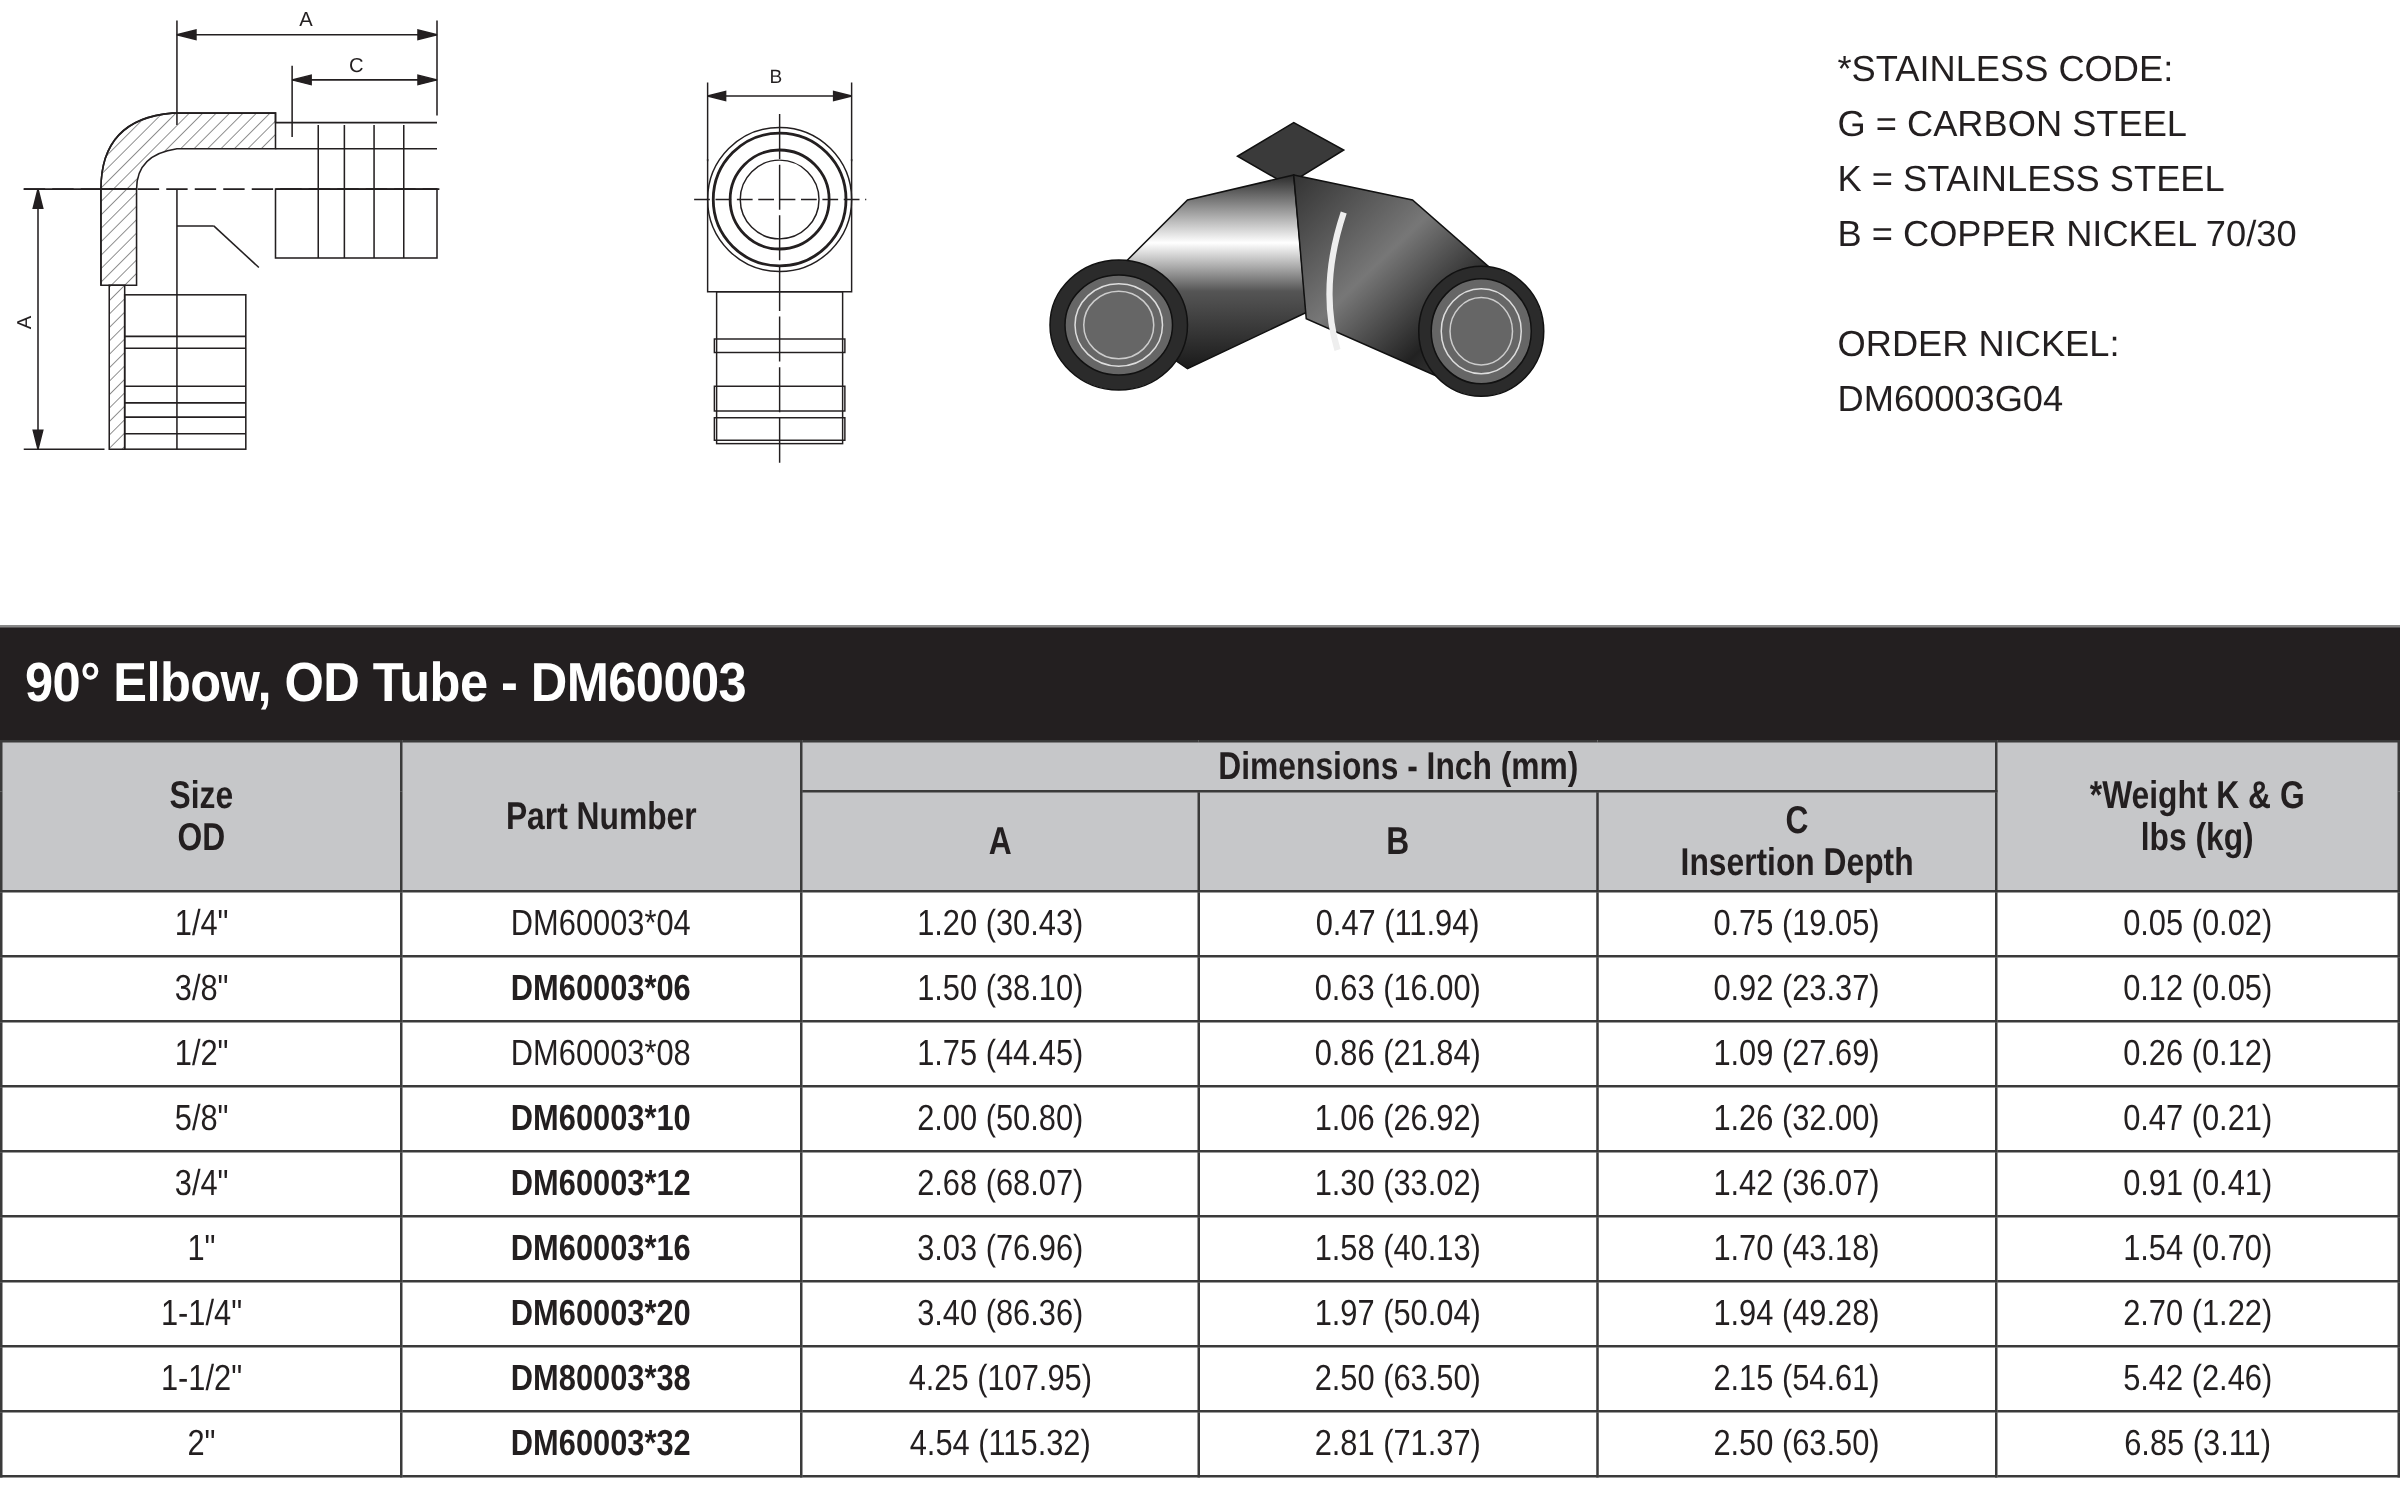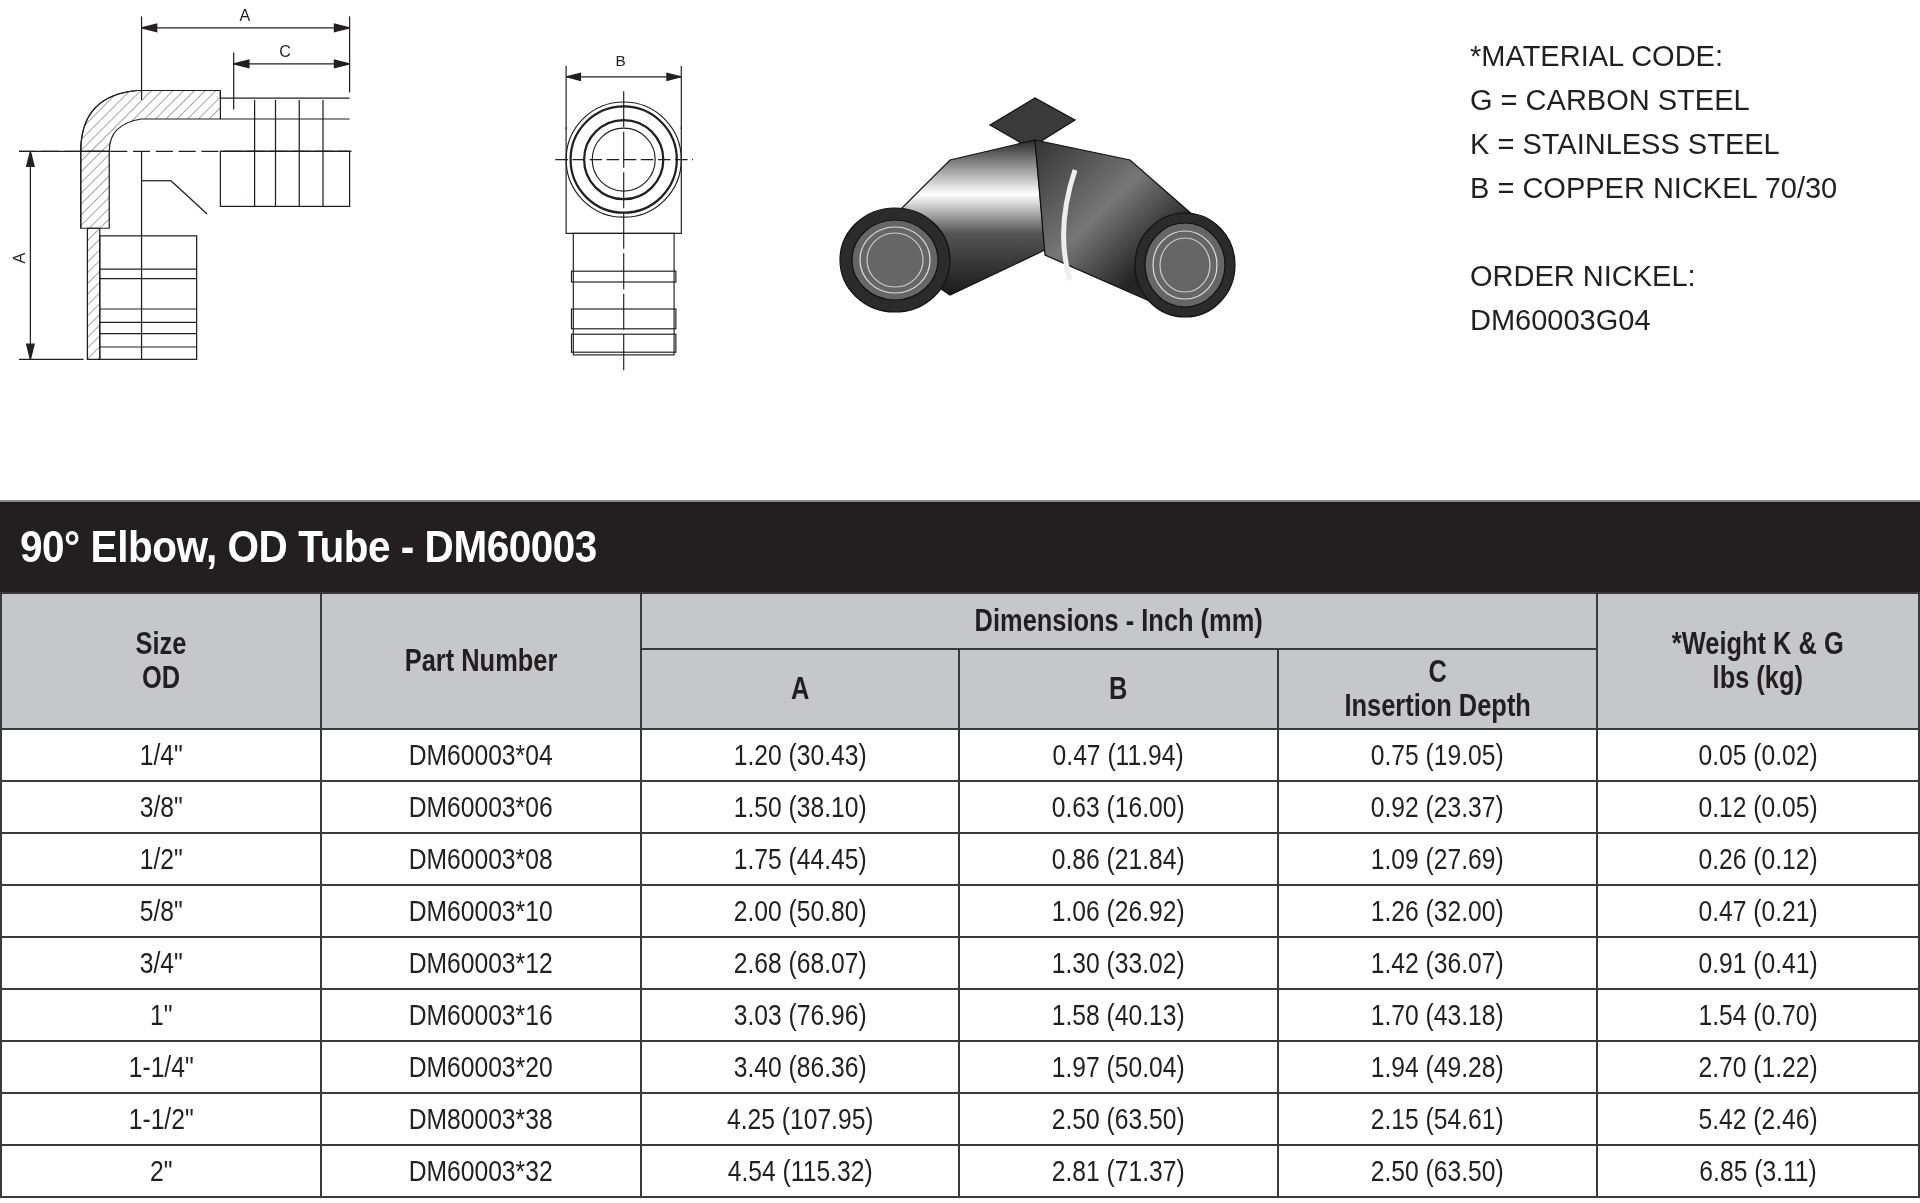--- a/index.html
+++ b/index.html
@@ -13,22 +13,22 @@
   .material .gap { height:44px; }
   .table-wrap { position:absolute; left:0; top:500px; width:1920px; }
   .title-bar { height:92px; background:#231f20; border-top:2px solid #888; box-sizing:border-box; display:flex; align-items:center; padding-left:20px; }
   .title-bar span { color:#fff; font-weight:bold; font-size:44px; letter-spacing:-0.5px; transform:scaleX(0.92); transform-origin:left center; display:inline-block; }
   table { border-collapse:collapse; width:1918px; table-layout:fixed; }
   th, td { border:2.5px solid #3a3a3a; text-align:center; }
   th { background:#c6c7c9; font-weight:bold; font-size:31px; line-height:34px; color:#231f20; }
   th .cond { display:inline-block; transform:scaleX(0.82); }
   td { font-size:29px; height:48px; color:#231f20; }
   td .cond { display:inline-block; transform:scaleX(0.85); }
-  td.bold { font-weight:normal; }
-  .hdr-top { height:56px; }
+  td.bold { font-weight:bold; }
+  .hdr-top { height:40px; }
   .hdr-bot { height:80px; }
 </style>
 </head>
 <body>
 
 <svg id="side-view" class="drawing" viewBox="0 0 400 400" xmlns="http://www.w3.org/2000/svg">
   <defs>
     <pattern id="hatch" width="8" height="8" patternUnits="userSpaceOnUse" patternTransform="rotate(45)">
       <line x1="0" y1="0" x2="0" y2="8" stroke="#444" stroke-width="1"></line>
     </pattern>
@@ -131,21 +131,21 @@
     <ellipse cx="65" cy="180" rx="28" ry="27" fill="none" stroke="#ccc"></ellipse>
     <ellipse cx="355" cy="185" rx="50" ry="52" fill="#2b2b2b"></ellipse>
     <ellipse cx="355" cy="185" rx="40" ry="42" fill="#666"></ellipse>
     <ellipse cx="355" cy="185" rx="32" ry="34" fill="none" stroke="#ddd"></ellipse>
     <ellipse cx="355" cy="185" rx="25" ry="27" fill="none" stroke="#ccc"></ellipse>
     <path d="M245,90 Q225,150 240,200" fill="none" stroke="#eee" stroke-width="5"></path>
   </g>
 </svg>
 
 <div class="material">
-  <div class="line">*MATERIAL CODE:</div>
+  <div class="line">*STAINLESS CODE:</div>
   <div class="line">G = CARBON STEEL</div>
   <div class="line">K = STAINLESS STEEL</div>
   <div class="line">B = COPPER NICKEL 70/30</div>
   <div class="gap"></div>
   <div class="line">ORDER NICKEL:</div>
   <div class="line">DM60003G04</div>
 </div>
 
 <div class="table-wrap">
   <div class="title-bar">

